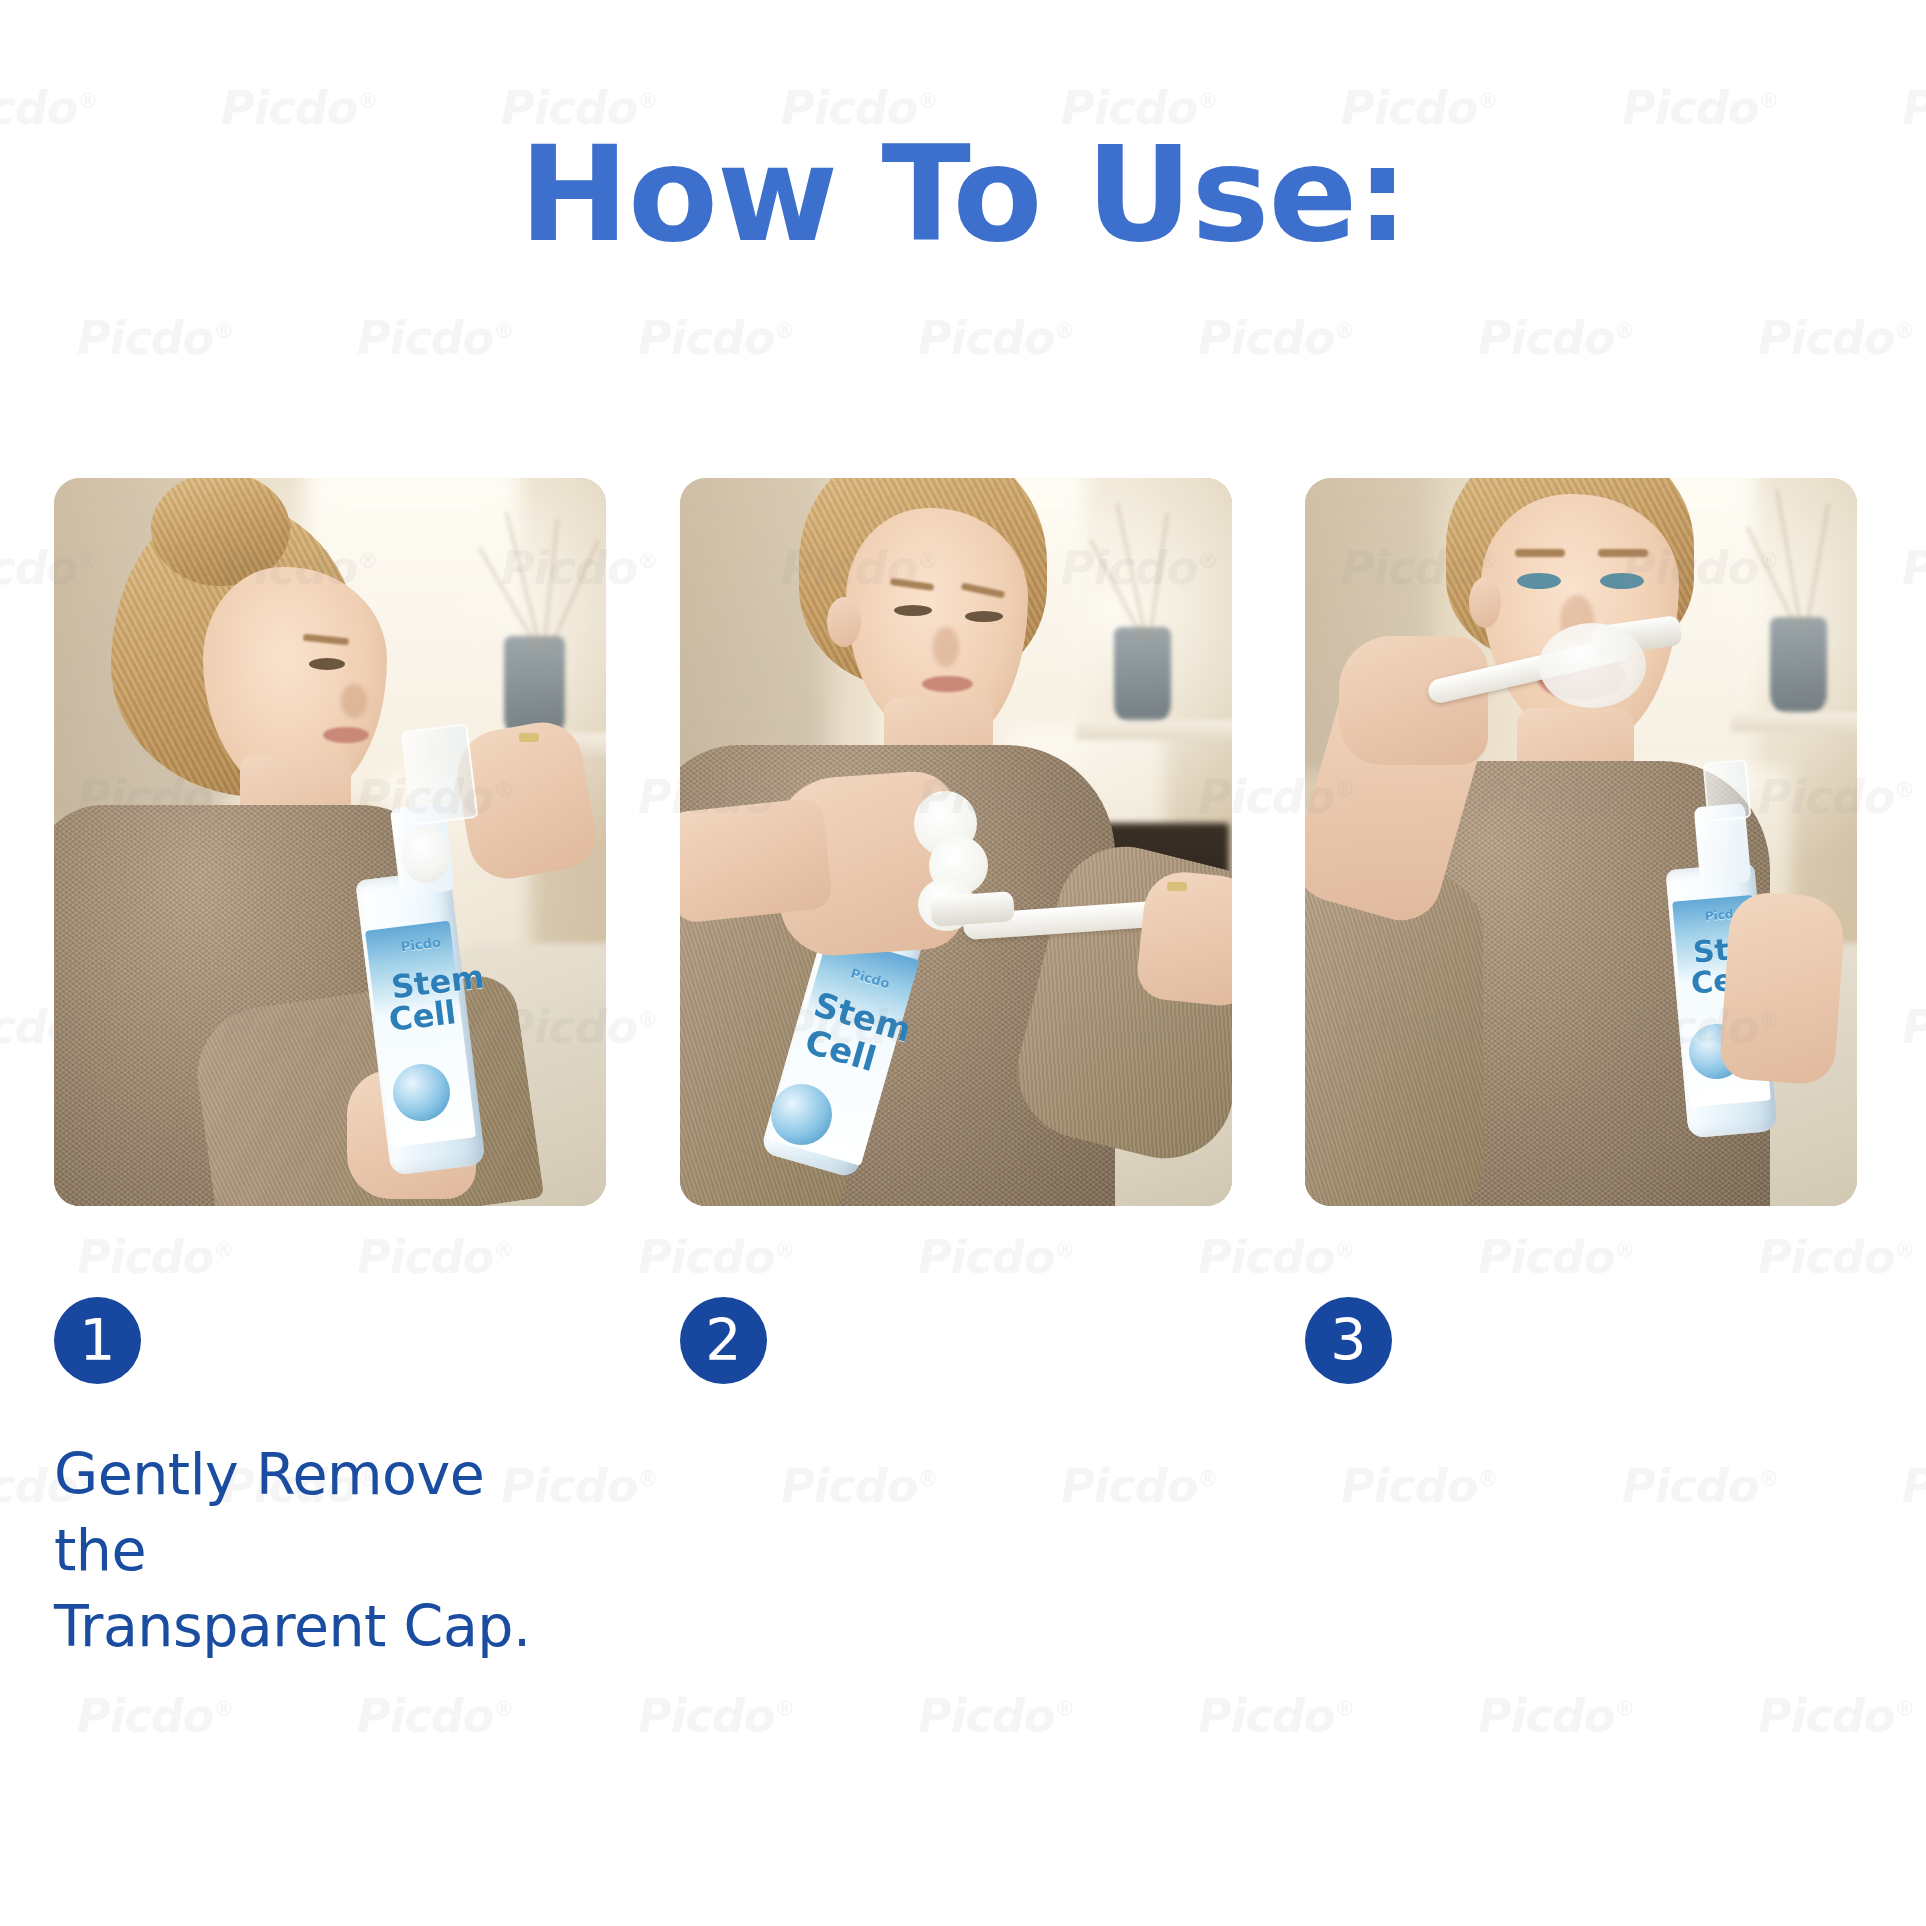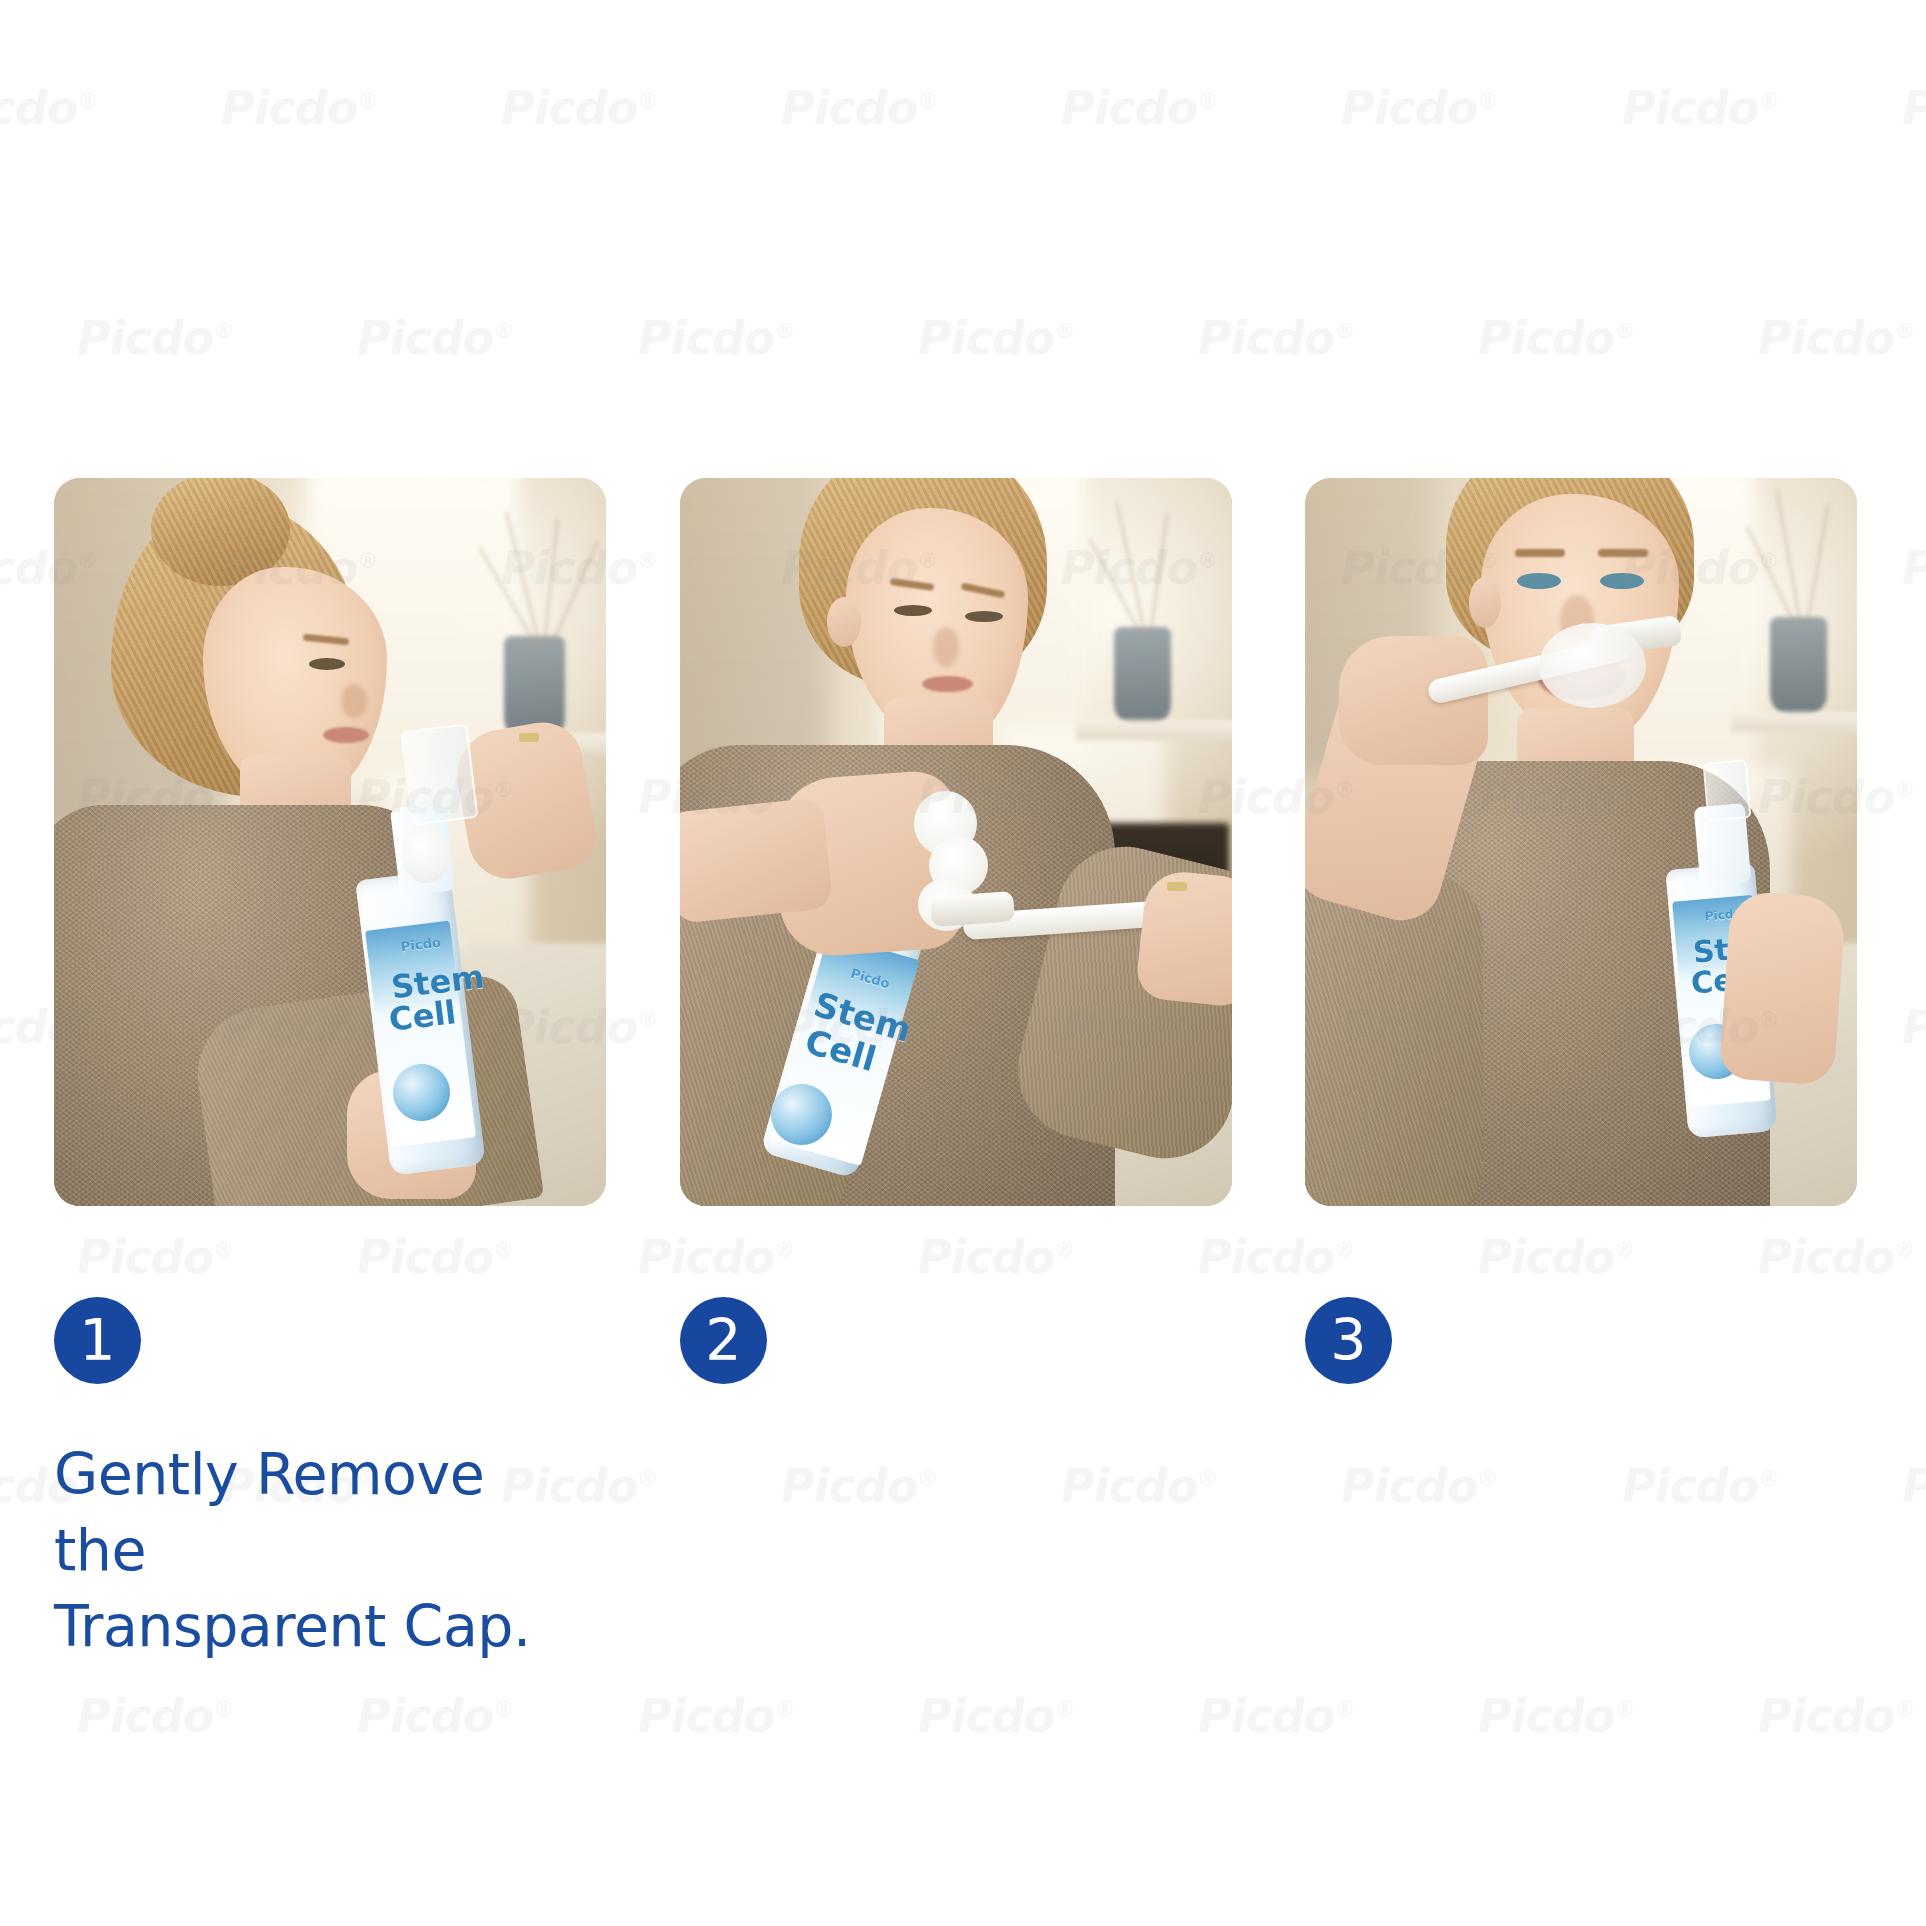--- a/index.html
+++ b/index.html
@@ -248,20 +248,21 @@
     letter-spacing: -0.5px;
     white-space: pre-line;
   }
   .step-text sup { font-size: .52em; vertical-align: super; }
 </style>
 </head>
 <body>
 
 <div id="page">
 
+  <div id="title">How To Use:</div>
 
   <div class="photo" id="photo-1">
     <div class="scene">
       <div class="room"></div>
       <div class="win" style="left:252px;top:-10px;width:213px;height:327px;"></div>
       <div class="win" style="left:327px;top:297px;width:149px;height:188px;opacity:.7;"></div>
       <div class="wall-dark" style="left:-20px;top:-20px;width:188px;height:376px;opacity:.35;"></div>
       <div class="vase" style="left:450px;top:158px;width:61px;height:104px;"></div>
       <div class="twigs" style="left:426px;top:30px;width:129px;height:149px;">
         <i class="twig" style="left:59px;top:0;height:139px;transform:rotate(-14deg);"></i>

